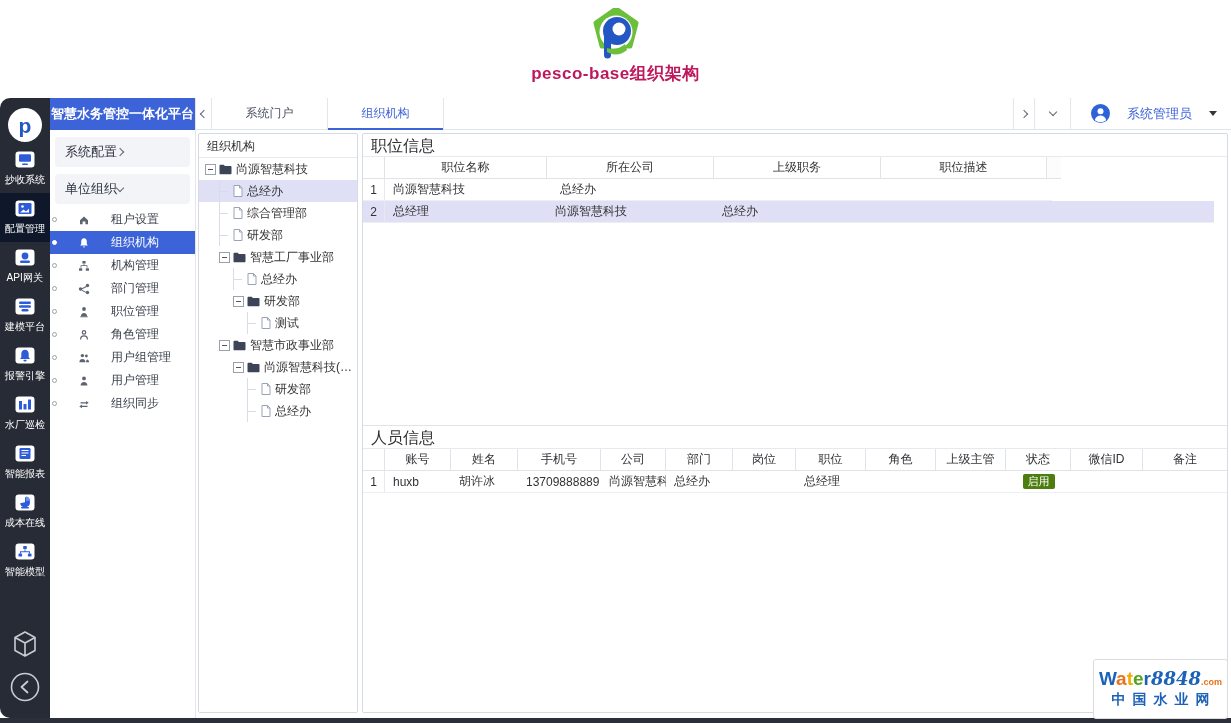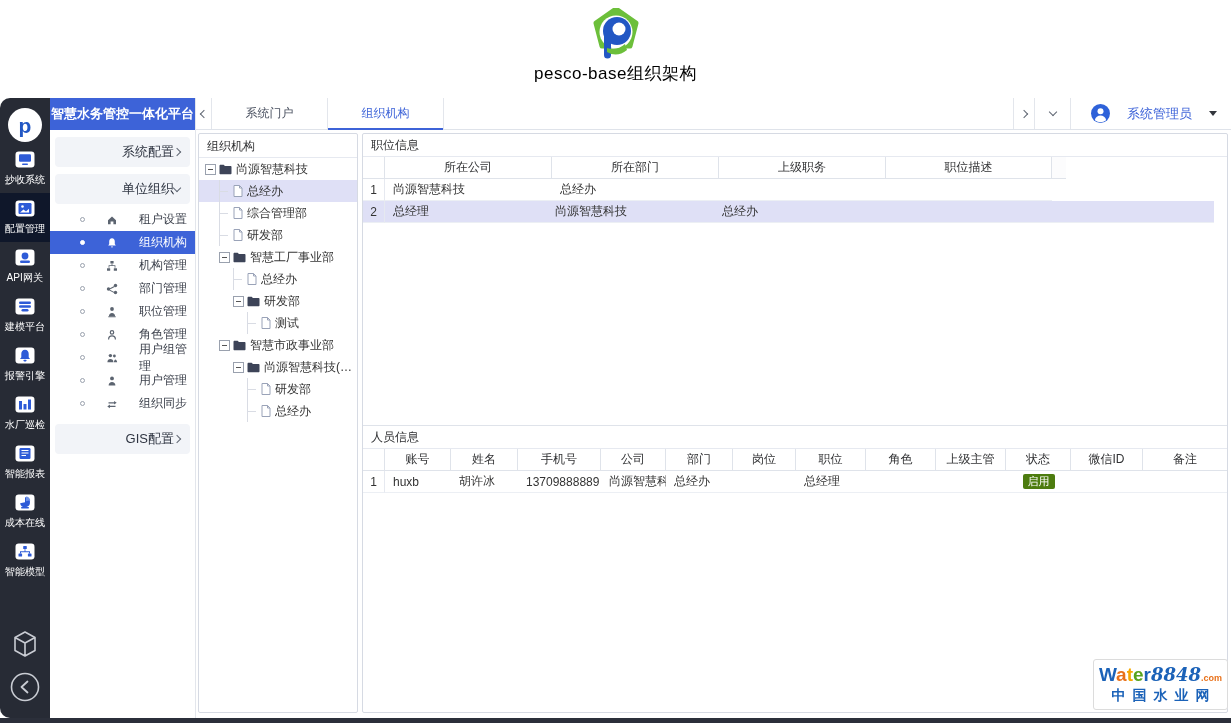--- a/index.html
+++ b/index.html
@@ -3,21 +3,21 @@
 <meta charset="utf-8">
 <style>
   * { margin:0; padding:0; box-sizing:border-box; }
   html,body { background:#fff; }
   body { font-family:"Liberation Sans","DejaVu Sans",sans-serif; color:#333; }
   #page { position:relative; width:1231px; height:723px; background:#fff; overflow:hidden; }
 
   
   .top-header { position:absolute; left:0; top:0; width:1231px; height:98px; background:#fff; text-align:center; }
   .brand-logo { display:block; margin:8px auto 2px; }
-  .brand-title { font-size:17px; font-weight:normal; color:#000000; letter-spacing:.5px; }
+  .brand-title { font-size:17px; font-weight:bold; color:#be185d; letter-spacing:.5px; }
 
   
   .bottom-strip { position:absolute; left:0; bottom:0; width:1231px; height:5px; background:#2b2f3a; }
 
   
   .app-rail { position:absolute; left:0; top:98px; width:50px; height:620px; background:#272b35;
               border-radius:10px 0 0 10px; display:flex; flex-direction:column; align-items:center; }
   .rail-logo { width:34px; height:34px; background:#fff; border-radius:50%; margin:10px 0 2px;
                display:flex; align-items:center; justify-content:center;
                color:#2257c4; font-weight:bold; font-size:21px; line-height:1; }
@@ -26,23 +26,23 @@
   .rail-item.active { background:#0f172a; }
   .rail-spacer { flex:1; }
   .rail-bottom { display:flex; flex-direction:column; align-items:center; gap:14px; margin-bottom:16px; }
 
   
   .nav-side { position:absolute; left:50px; top:98px; width:146px; height:620px; background:#fff;
               border-right:1px solid #e3e6ec; }
   .nav-title { height:32px; background:#3d63d8; color:#fff; font-size:13px; font-weight:bold;
                display:flex; align-items:center; justify-content:center; white-space:nowrap; letter-spacing:0; }
   .nav-group { margin:7px 5px 0; background:#f2f4f8; border-radius:4px; height:30px; padding:0 10px;
-               display:flex; align-items:center; justify-content:flex-end; font-size:13px; color:#2f3542; cursor:pointer; }
+               display:flex; align-items:center; justify-content:flex-start; font-size:13px; color:#2f3542; cursor:pointer; }
   .nav-items { padding:4px 0 2px; }
-  .nav-item { height:23px; display:flex; align-items:center; gap:21px; padding-left:30px;
+  .nav-item { height:23px; display:flex; align-items:center; gap:21px; padding-left:2px;
               font-size:12px; color:#3a3f4a; cursor:pointer; }
   .nav-item .dot { width:5px; height:5px; border:1px solid #9aa1ad; border-radius:50%; flex:none; }
   .nav-item .nico { color:#5c6470; display:flex; flex:none; }
   .nav-item.active { background:#3d63d8; color:#fff; }
   .nav-item.active .dot { background:#fff; border-color:#fff; }
   .nav-item.active .nico { color:#fff; }
 
   
   .cv { width:6px; height:6px; border-right:1.4px solid #5f6672; border-bottom:1.4px solid #5f6672; display:inline-block; }
   .cv-right { transform:rotate(-45deg); }
@@ -77,21 +77,21 @@
   .conn { width:11px; height:22px; flex:none; border-left:1px solid #d9dce4; position:relative; margin-right:3px; }
   .conn::after { content:""; position:absolute; left:0; top:50%; width:8px; border-top:1px solid #d9dce4; }
   .ticon { flex:none; margin-right:4px; display:flex; }
   .tlabel { overflow:hidden; text-overflow:ellipsis; }
 
   
   .main-panel { position:absolute; left:362px; top:133px; width:866px; height:580px; background:#fff;
                 border:1px solid #d6dae3; border-radius:2px; display:flex; flex-direction:column; }
   .sec-pos { height:292px; border-bottom:1px solid #dfe3ea; }
   .sec-per { flex:1; }
-  .sec-title { height:23px; line-height:23px; padding-left:8px; font-size:12px; color:#303133;
+  .sec-title { height:23px; line-height:23px; padding-left:8px; font-size:16px; color:#303133;
                border-bottom:1px solid #e6e9f0; }
   .trow { display:flex; align-items:stretch; }
   .thead .cell { border-right:1px solid #dfe3ea; border-bottom:1px solid #dfe3ea;
                  display:flex; align-items:center; justify-content:center; color:#303133; }
   .thead { height:22px; font-size:12px; }
   .brow { height:22px; font-size:12px; }
   .brow .cell { display:flex; align-items:center; padding-left:8px; border-bottom:1px solid #eceff4; color:#333; }
   .brow .cidx { justify-content:center; padding-left:0; border-right:1px solid #e6e9f0; }
   .brow.sel .cell { background:#dfe0f6; }
   .cell { overflow:hidden; white-space:nowrap; }
@@ -102,21 +102,21 @@
   .gutter { width:14px; flex:none; border-bottom:1px solid #dfe3ea; background:#fcfcfd; }
   
   .rc1{width:66px;flex:none}.rc2{width:67px;flex:none}.rc3{width:83px;flex:none}.rc4{width:65px;flex:none}
   .rc5{width:67px;flex:none}.rc6{width:63px;flex:none}.rc7{width:70px;flex:none}.rc8{width:70px;flex:none}
   .rc9{width:70px;flex:none}.rc10{width:65px;flex:none}.rc11{width:72px;flex:none}.rc12{flex:1}
   .brow .status-cell { justify-content:center; padding-left:0; }
   .badge { display:inline-block; background:#4d7c0f; color:#fff; font-size:11px; line-height:15px;
            padding:0 5px; border-radius:2px; }
 
   
-  .watermark { position:absolute; left:1093px; top:659px; width:135px; height:51px; background:#fff;
+  .watermark { position:absolute; left:1093px; top:659px; width:135px; height:60px; background:#fff;
                border:1px solid #dcdcdc; border-radius:3px; z-index:5; display:flex; flex-direction:column;
                align-items:center; justify-content:center; }
   .wm-line1 { display:flex; align-items:baseline; line-height:1; }
   .wm-word span { font-weight:bold; font-size:19px; }
   .wm-num { font-family:"DejaVu Serif",serif; font-style:italic; font-weight:bold; font-size:18px; color:#1b62b8; }
   .wm-com { font-size:9px; color:#e8711a; font-weight:bold; }
   .wm-line2 { margin-top:3px; font-size:14px; font-weight:bold; color:#1b62b8; letter-spacing:7px; text-indent:7px; white-space:nowrap; }
 </style>
 </head>
 <body>
@@ -345,24 +345,20 @@
               <g fill="currentColor">
                 <path d="M2.5 4.2h5.6V3l2.6 1.8-2.6 1.8V5.4H2.5z"></path>
                 <path d="M9.5 7.8H3.9V6.6L1.3 8.4l2.6 1.8V9H9.5z"></path>
               </g>
             </svg>
           </span>
         <span>组织同步</span>
       </div>
     </div>
 
-    <div class="nav-group">
-      <span>GIS配置</span>
-      <span class="cv cv-right"></span>
-    </div>
   </div>
 
   <div class="tab-bar">
     <div class="tab-arrow">
         <span class="cv cv-left"></span>
       </div>
     <div class="tab">
         <span>系统门户</span>
       </div>
     <div class="tab active">
@@ -505,22 +501,22 @@
       <span class="tlabel">总经办</span>
     </div>
   </div>
 
   <div class="main-panel">
 
     <div class="sec-pos">
       <div class="sec-title">职位信息</div>
       <div class="trow thead">
         <div class="cell cidx"></div>
+        <div class="cell pc1">职位名称</div>
         <div class="cell pc2">所在公司</div>
-        <div class="cell pc3">所在部门</div>
         <div class="cell pc4">上级职务</div>
         <div class="cell pc5">职位描述</div>
         <div class="gutter"></div>
       </div>
       <div class="trow brow">
         <div class="cell cidx">1</div>
         <div class="cell pc2">尚源智慧科技</div>
         <div class="cell pc3">总经办</div>
         <div class="cell pc4"></div>
         <div class="cell pc5"></div>

